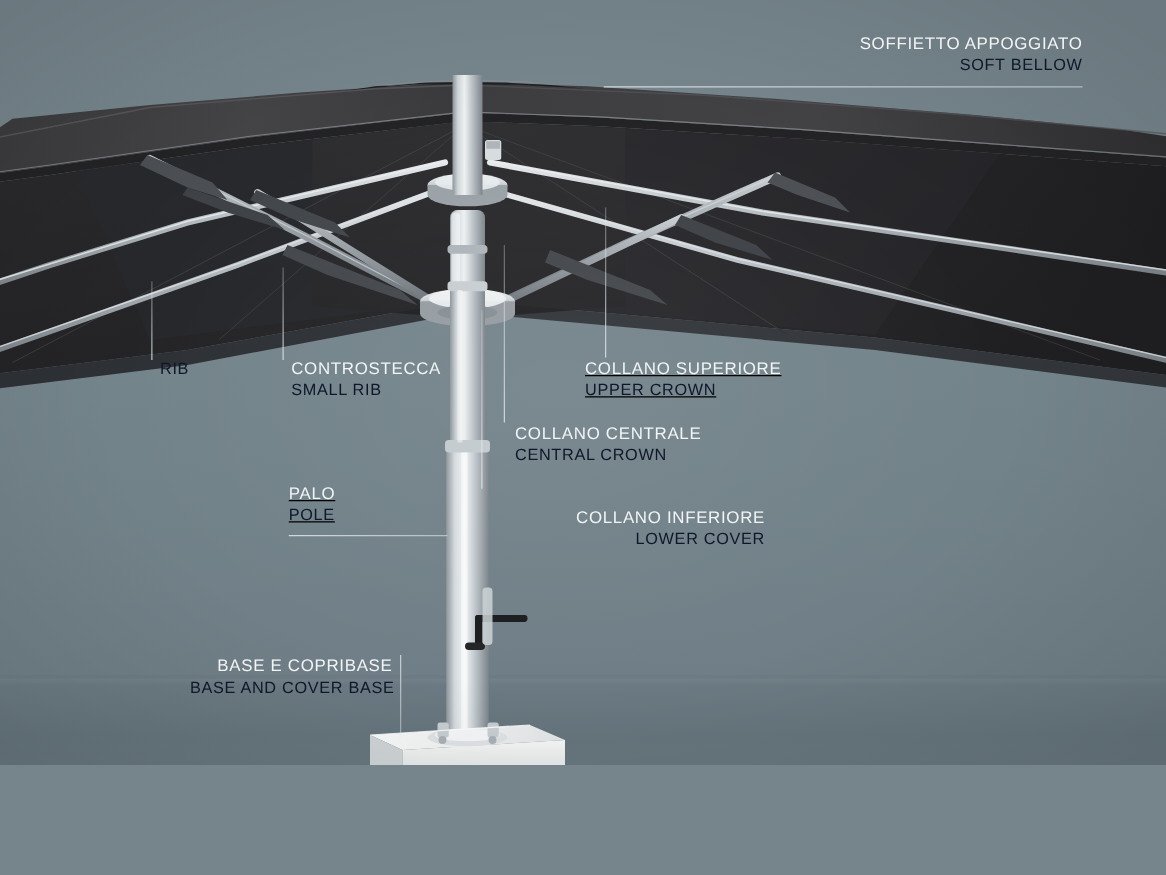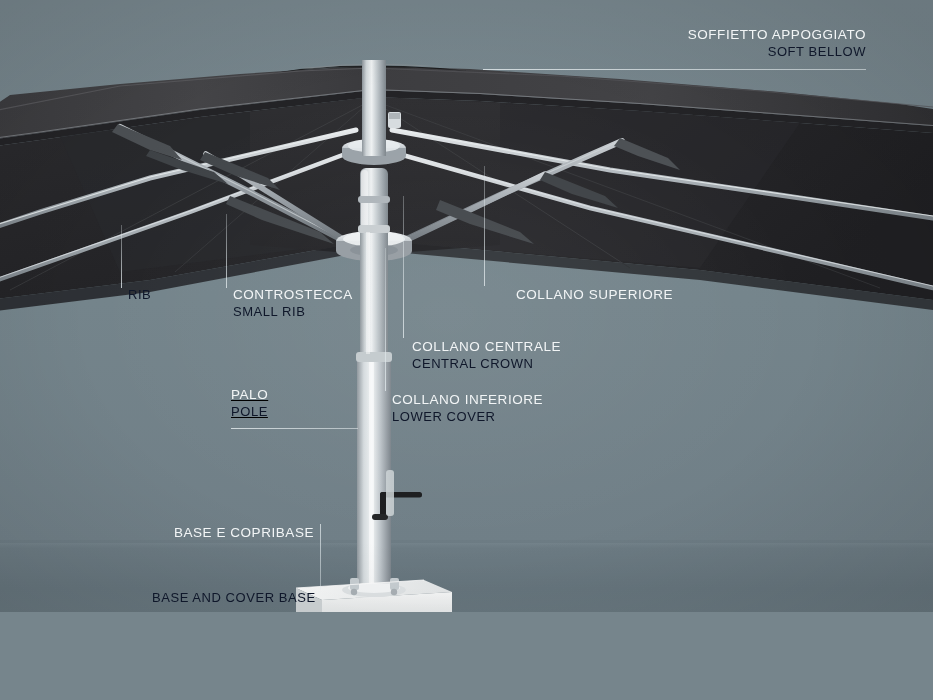--- a/index.html
+++ b/index.html
@@ -279,42 +279,43 @@
     <div class="cl-en">RIB</div>
   </div>
 
   <div class="lead-v fade-up" style="left:226px;top:214px;height:74px;"></div>
   <div class="callout" style="left:233px;top:286px;width:190px;">
     <div class="cl-it">CONTROSTECCA</div>
     <div class="cl-en">SMALL RIB</div>
   </div>
 
   <div class="lead-v fade-up" style="left:484px;top:166px;height:120px;"></div>
-  <div class="callout" style="left:516px;top:286px;width:220px;">
+  <div class="callout" style="left:468px;top:286px;width:220px;text-decoration:underline;">
     <div class="cl-it">COLLANO SUPERIORE</div>
 
+    <div class="cl-en">UPPER CROWN</div>
   </div>
 
   <div class="lead-v fade-up" style="left:403px;top:196px;height:142px;"></div>
   <div class="callout" style="left:412px;top:338px;width:220px;">
     <div class="cl-it">COLLANO CENTRALE</div>
     <div class="cl-en">CENTRAL CROWN</div>
   </div>
 
   <div class="lead-v fade-up" style="left:385px;top:248px;height:143px;"></div>
-  <div class="callout" style="left:392px;top:391px;width:220px;">
+  <div class="callout" style="left:392px;top:405px;width:220px;text-align:right;">
     <div class="cl-it">COLLANO INFERIORE</div>
     <div class="cl-en">LOWER COVER</div>
   </div>
 
   <div class="callout" style="left:231px;top:386px;width:160px;text-decoration:underline;">
     <div class="cl-it">PALO</div>
     <div class="cl-en">POLE</div>
   </div>
   <div class="lead-h" style="left:231px;top:428px;width:127px;"></div>
 
   <div class="callout" style="left:152px;top:524px;width:240px;">
     <div class="cl-it" style="text-align:right;width:162px;">BASE E COPRIBASE</div>
-    <div class="cl-en" style="text-align:right;width:162px;margin-top:48px;">BASE AND COVER BASE</div>
+    <div class="cl-en" style="text-align:right;width:162px;">BASE AND COVER BASE</div>
   </div>
   <div class="lead-v" style="left:320px;top:524px;height:66px;"></div>
 
 </div>
 
 </body></html>

